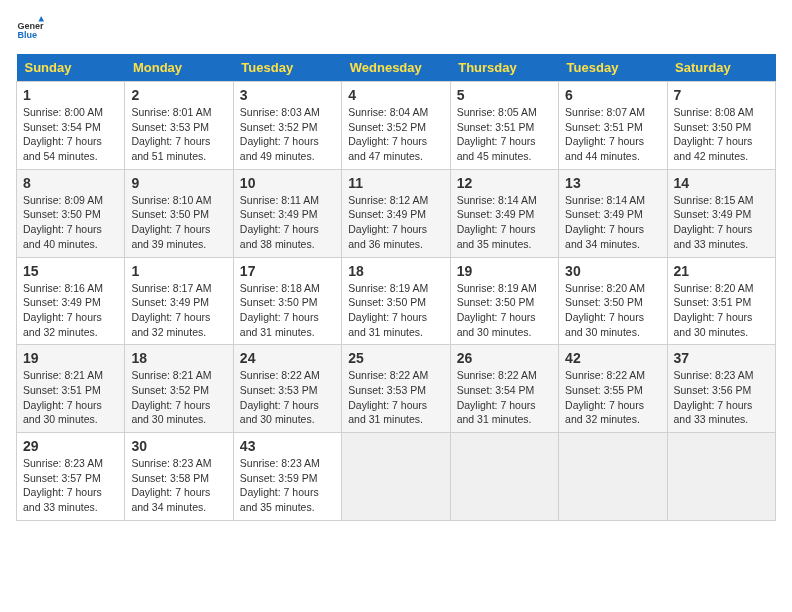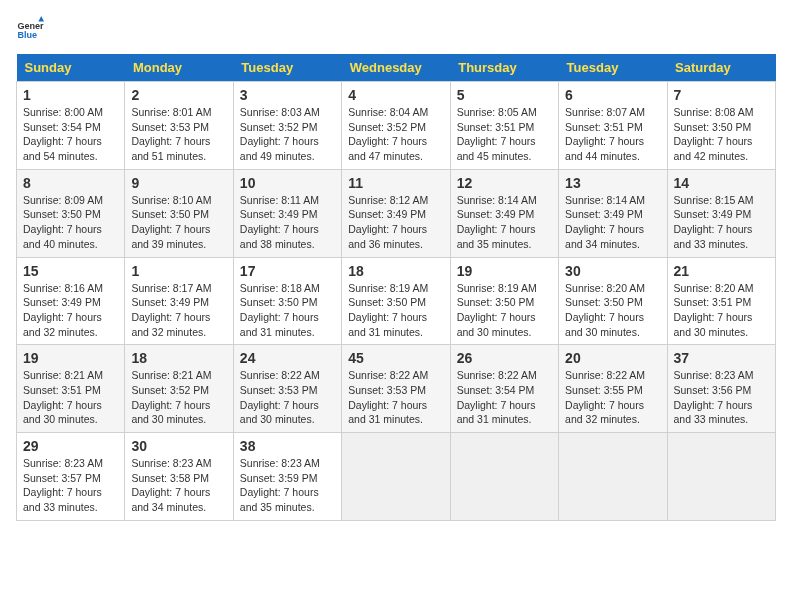--- a/index.html
+++ b/index.html
@@ -208,47 +208,47 @@
         </td>
         <td>
           <span class="day-num">18</span>
           <div class="cell-text">Sunrise: 8:21 AM<br>Sunset: 3:52 PM<br>Daylight: 7 hours<br>and 30 minutes.</div>
         </td>
         <td>
           <span class="day-num">24</span>
           <div class="cell-text">Sunrise: 8:22 AM<br>Sunset: 3:53 PM<br>Daylight: 7 hours<br>and 30 minutes.</div>
         </td>
         <td>
-          <span class="day-num">45</span>
+          <span class="day-num">25</span>
           <div class="cell-text">Sunrise: 8:22 AM<br>Sunset: 3:53 PM<br>Daylight: 7 hours<br>and 31 minutes.</div>
         </td>
         <td>
           <span class="day-num">26</span>
           <div class="cell-text">Sunrise: 8:22 AM<br>Sunset: 3:54 PM<br>Daylight: 7 hours<br>and 31 minutes.</div>
         </td>
         <td>
-          <span class="day-num">20</span>
+          <span class="day-num">42</span>
           <div class="cell-text">Sunrise: 8:22 AM<br>Sunset: 3:55 PM<br>Daylight: 7 hours<br>and 32 minutes.</div>
         </td>
         <td>
           <span class="day-num">37</span>
           <div class="cell-text">Sunrise: 8:23 AM<br>Sunset: 3:56 PM<br>Daylight: 7 hours<br>and 33 minutes.</div>
         </td>
       </tr>
       <tr>
         <td>
           <span class="day-num">29</span>
           <div class="cell-text">Sunrise: 8:23 AM<br>Sunset: 3:57 PM<br>Daylight: 7 hours<br>and 33 minutes.</div>
         </td>
         <td>
           <span class="day-num">30</span>
           <div class="cell-text">Sunrise: 8:23 AM<br>Sunset: 3:58 PM<br>Daylight: 7 hours<br>and 34 minutes.</div>
         </td>
         <td>
-          <span class="day-num">38</span>
+          <span class="day-num">43</span>
           <div class="cell-text">Sunrise: 8:23 AM<br>Sunset: 3:59 PM<br>Daylight: 7 hours<br>and 35 minutes.</div>
         </td>
         <td class="empty"></td>
         <td class="empty"></td>
         <td class="empty"></td>
         <td class="empty"></td>
       </tr>
     </tbody>
 </table>
 

